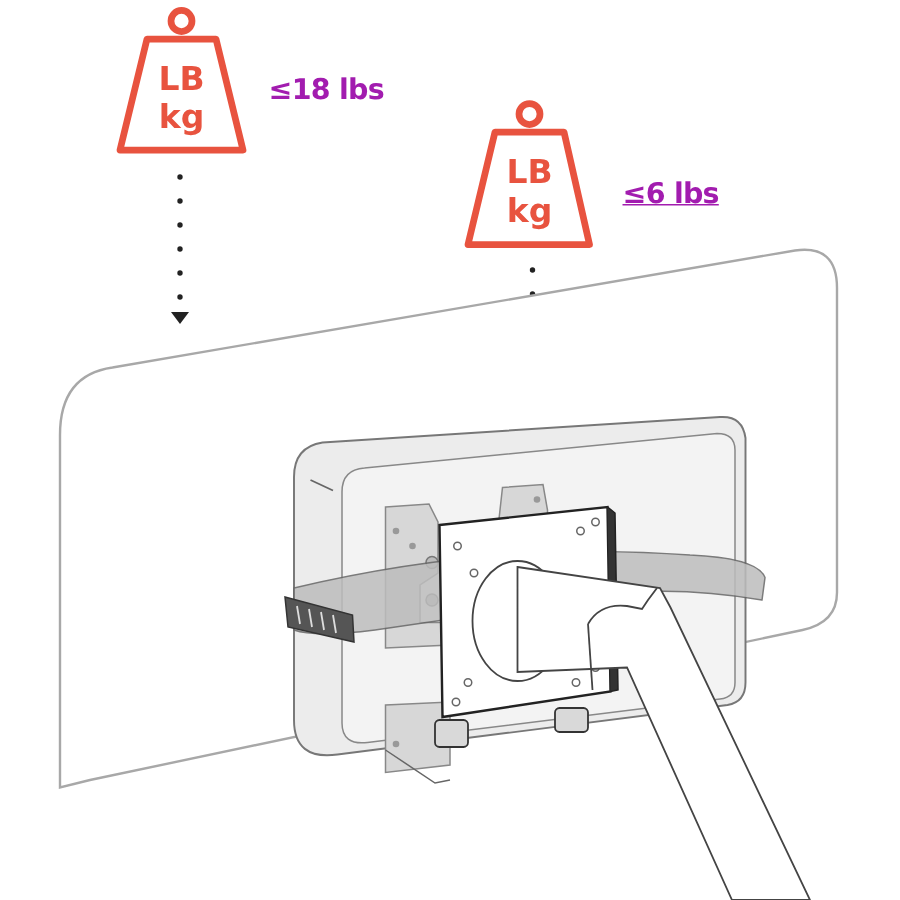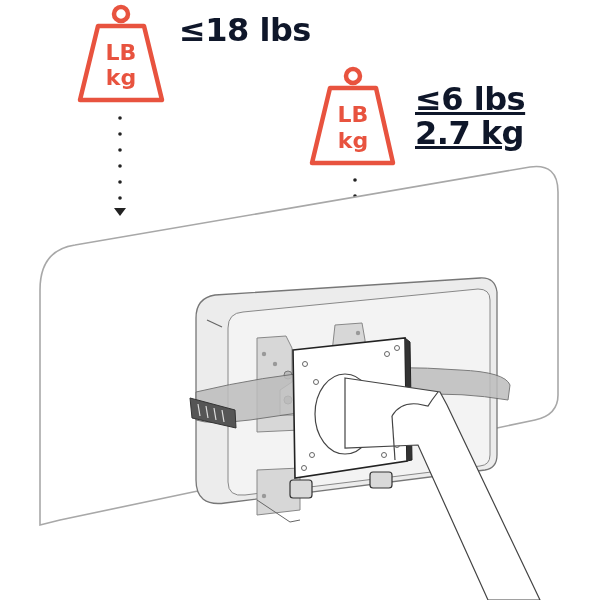--- a/index.html
+++ b/index.html
@@ -1,18 +1,18 @@
 <!DOCTYPE html>
 <html><head>
   <meta charset="utf-8">
   <style>
     html, body { margin: 0; padding: 0; background: #ffffff; }
     body { width: 600px; height: 600px; position: relative; overflow: hidden; font-family: "DejaVu Sans", sans-serif; }
     .canvas { position: absolute; left: 0; top: 0; width: 600px; height: 600px; }
-    .weight-label { position: absolute; color: #0f172a; font-weight: bold; font-size: 32px; line-height: 34px; letter-spacing: -0.5px; }
+    .weight-label { position: absolute; color: #a21caf; font-weight: bold; font-size: 19px; line-height: 34px; letter-spacing: -0.5px; margin-top: 30px; }
     .weight-label span { display: block; white-space: nowrap; }
     #label-1 { left: 179px; top: 13px; }
     #label-2 { left: 415px; top: 82px; text-decoration: underline; }
     .icon-text { font-family: "DejaVu Sans", sans-serif; font-weight: bold; }
   </style>
 </head>
 <body>
 
 <svg class="canvas" viewBox="0 0 600 600" xmlns="http://www.w3.org/2000/svg">
 
@@ -100,14 +100,13 @@
   <path d="M392 416 Q400 402 418 404 L428 406 L432 400 L438 392" fill="none" stroke="#444" stroke-width="1.2"></path>
   <path d="M392 416 L395 460" fill="none" stroke="#444" stroke-width="1.2"></path>
 </svg>
 
 <div class="weight-label" id="label-1">
   <span>≤18 lbs</span>
 </div>
 
 <div class="weight-label" id="label-2">
   <span>≤6 lbs</span>
-  <span>2.7 kg</span>
 </div>
 
 </body></html>

